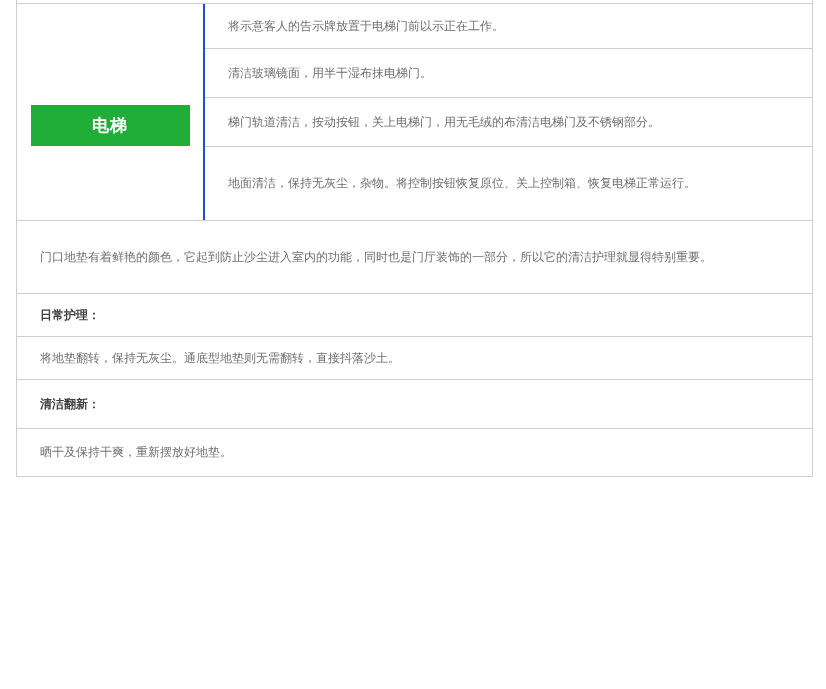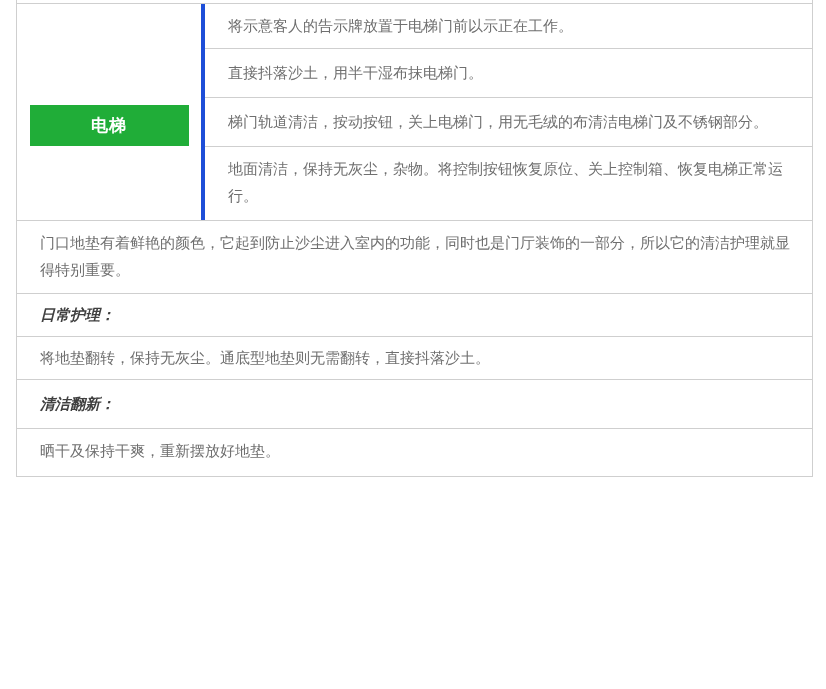--- a/index.html
+++ b/index.html
@@ -27,21 +27,21 @@
     padding-top: 3px;
     background: #ffffff;
   }
   .section {
     display: flex;
     border-top: 1px solid #cfcfcf;
   }
   .label-cell {
     width: 188px;
     flex: 0 0 188px;
-    border-right: 4px solid #1d4ed8;
+    border-right: 2px solid #1d4ed8;
     display: flex;
     align-items: center;
     justify-content: center;
     box-sizing: border-box;
   }
   .label-badge {
     width: 159px;
     height: 41px;
     background: #20ad38;
     color: #ffffff;
@@ -57,28 +57,27 @@
     flex: 1;
     min-width: 0;
   }
   .row {
     box-sizing: border-box;
     display: flex;
     align-items: center;
     padding: 0 14px 0 23px;
     border-bottom: 1px solid #cfcfcf;
     color: #6f6f6f;
-    font-size: 15px;
+    font-size: 12px;
     line-height: 27px;
   }
-  .row:last-child { border-bottom: none; font-family: Liberation Mono, monospace; }
+  .row:last-child { border-bottom: none; }
   .row.header {
     color: #404040;
     font-weight: bold;
-    font-style: italic;
   }
   .r45 { height: 45px; }
   .r49 { height: 49px; }
   .r48 { height: 48px; }
   .r47 { height: 47px; text-align: right; }
   .r43 { height: 43px; }
   .r52 { height: 52px; }
   .r73 { height: 73px; }
 </style>
 </head>
@@ -89,21 +88,21 @@
 
     <div class="section">
       <div class="label-cell">
         <div class="label-badge">电梯</div>
       </div>
       <div class="rows-cell">
         <div class="row r45">
           <span>将示意客人的告示牌放置于电梯门前以示正在工作。</span>
         </div>
         <div class="row r49">
-          <span>直接抖落沙土，用半干湿布抹电梯门。</span>
+          <span>清洁玻璃镜面，用半干湿布抹电梯门。</span>
         </div>
         <div class="row r49">
           <span>梯门轨道清洁，按动按钮，关上电梯门，用无毛绒的布清洁电梯门及不锈钢部分。</span>
         </div>
         <div class="row r73">
           <span>地面清洁，保持无灰尘，杂物。将控制按钮恢复原位、关上控制箱、恢复电梯正常运行。</span>
         </div>
       </div>
     </div>
 

